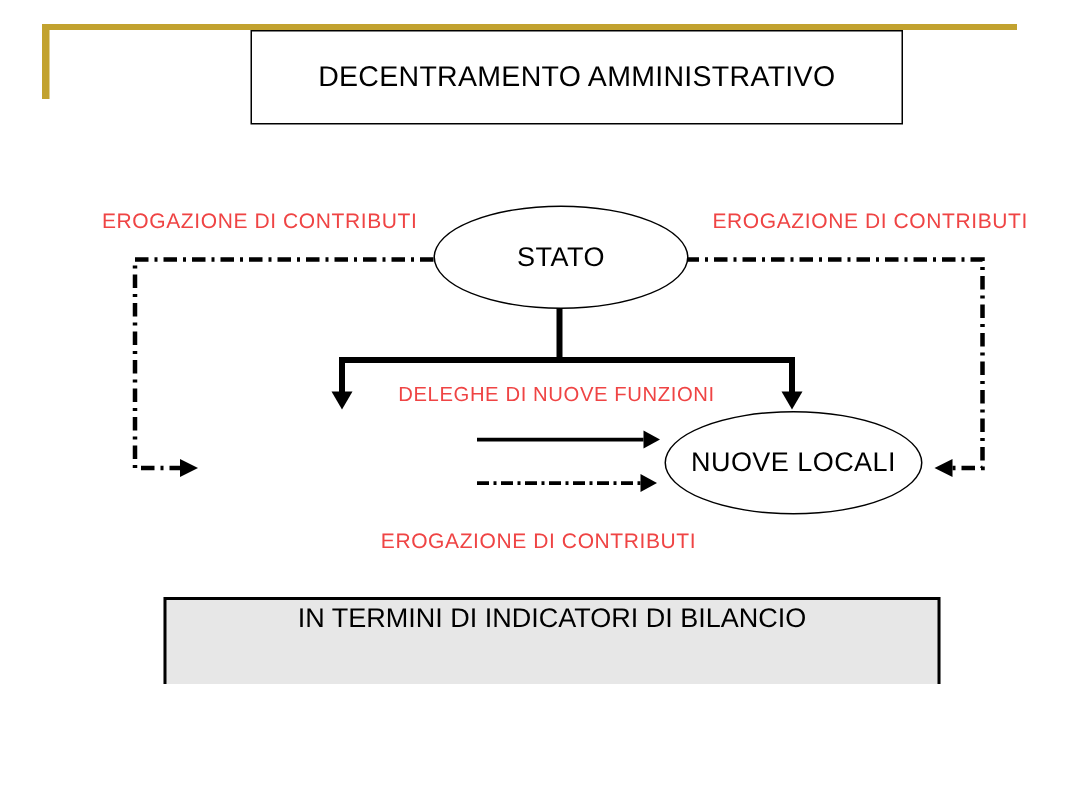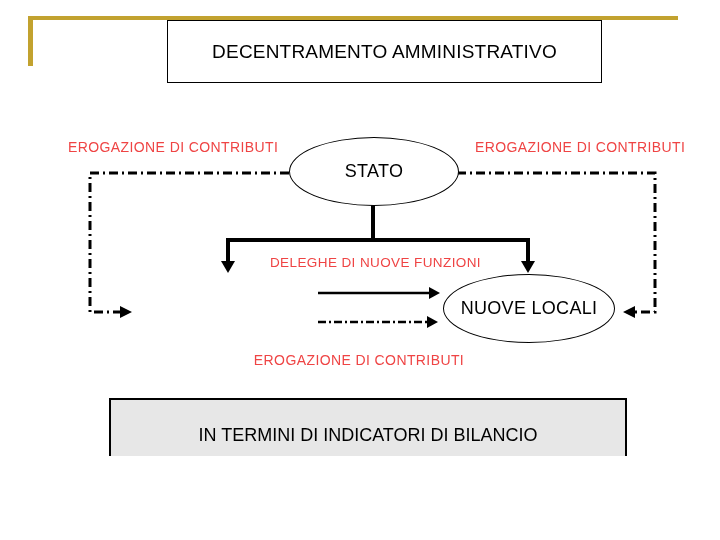--- a/index.html
+++ b/index.html
@@ -25,39 +25,39 @@
     border: 1px solid #000; background: #fff;
     display: flex; flex-direction: column; justify-content: center;
     text-align: center; font-size: 19px; line-height: 26px;
     letter-spacing: 0.2px;
   }
 
   
   .small-label { font-size: 14px; letter-spacing: 0.4px; white-space: nowrap; color: #ef4444; }
   .lbl-top-left  { left: 68px;  top: 139px; }
   .lbl-top-right { left: 475px; top: 139px; }
-  .lbl-branch { left: 261px; top: 255px; width: 220px; text-align: right; font-size: 13.5px; }
+  .lbl-branch { left: 261px; top: 255px; width: 220px; text-align: center; font-size: 13.5px; }
   .lbl-bottom { left: 244px; top: 352px; width: 230px; text-align: center; }
 
   
   .ellipse {
     border: 1px solid #000; border-radius: 50%;
     background: #fff;
     display: flex; align-items: center; justify-content: center;
     font-size: 18px; letter-spacing: 0.3px; text-align: center;
   }
   .ellipse-stato   { left: 289px; top: 137px; width: 168px; height: 67px; }
   .ellipse-regioni { left: 143px; top: 275px; width: 170px; height: 67px; }
   .ellipse-enti    { left: 443px; top: 274px; width: 170px; height: 67px; }
 
   
   .callout-box {
     left: 109px; top: 398px; width: 518px; height: 74px;
     background: #E7E7E7; border: 2px solid #000; box-sizing: border-box;
-    display: flex; flex-direction: column; justify-content: center;
+    display: flex; flex-direction: column; justify-content: space-between;
     text-align: center; font-size: 18px; line-height: 25px;
   }
 
   .page-number { left: 660px; top: 504px; width: 20px; text-align: center; font-size: 13px; color: #1a1a1a; }
 
   svg.connectors { left: 0; top: 0; width: 720px; height: 540px; }
 </style>
 </head>
 <body>
 

